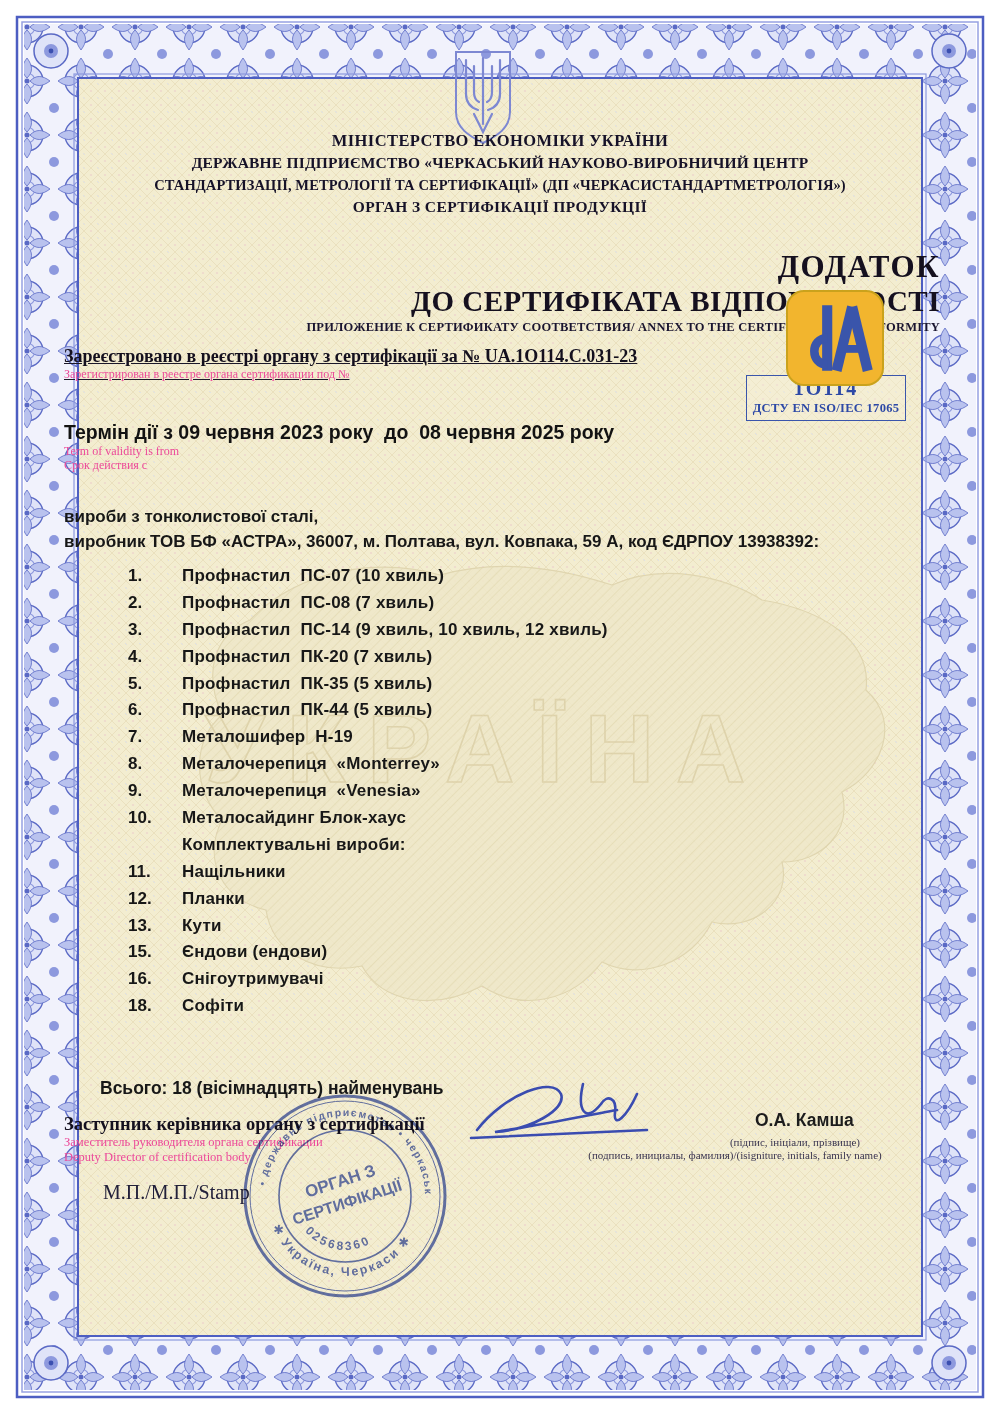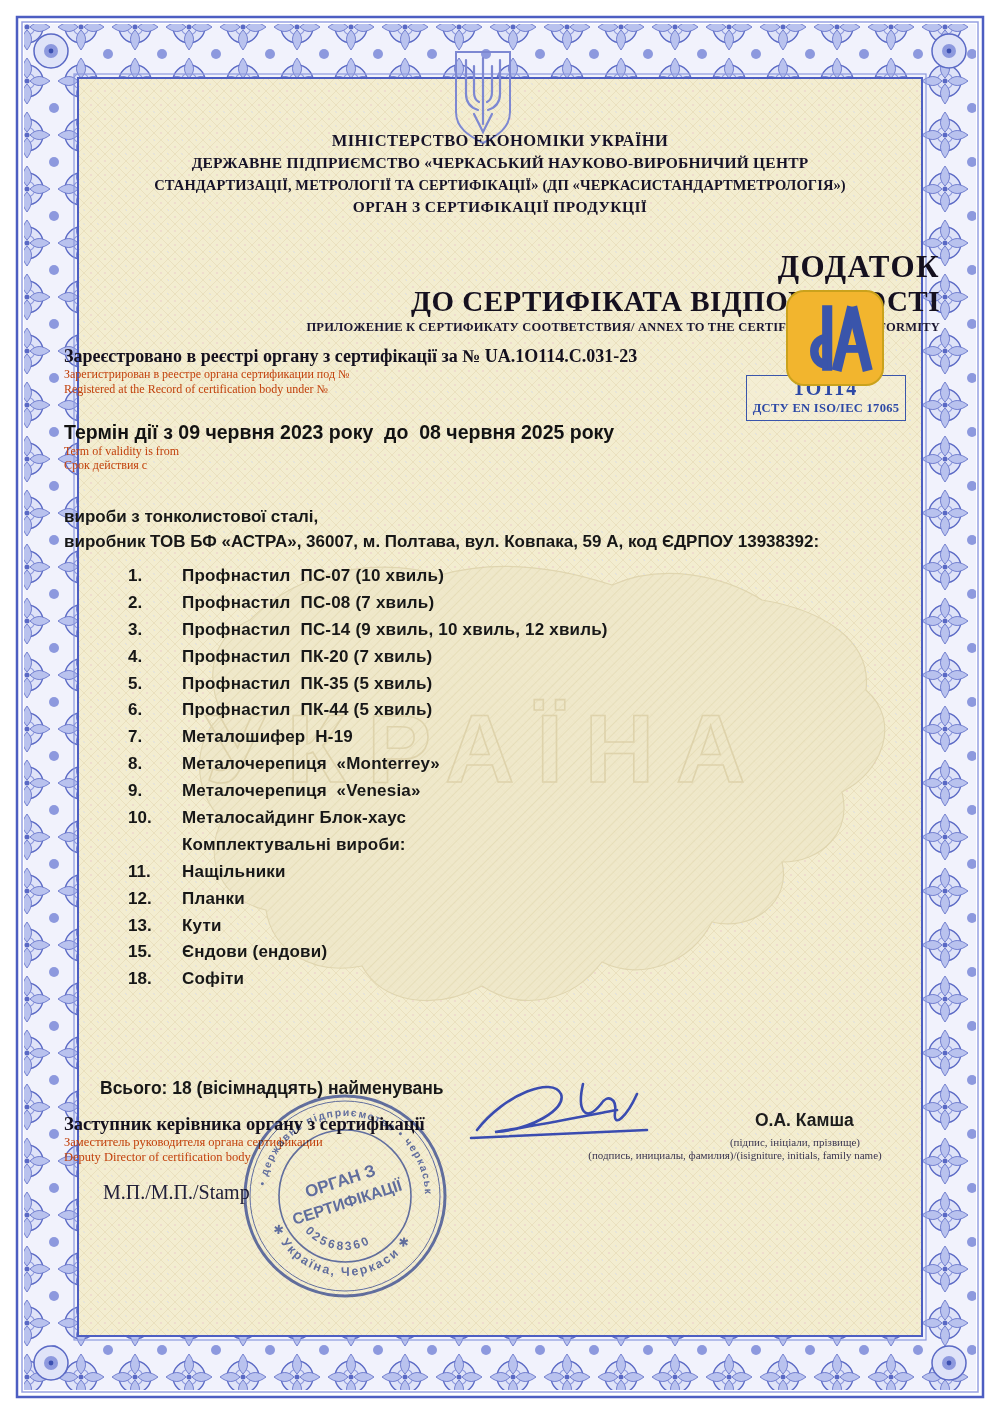--- a/index.html
+++ b/index.html
@@ -23,23 +23,23 @@
 
   
   .mark-badge{left:786px;top:290px;width:94px;height:92px;background:#f2b52e;border-radius:18px;
               border:2px solid #caa21c;z-index:5;display:flex;align-items:center;justify-content:center;}
   .codebox{left:746px;top:375px;width:158px;height:44px;border:1.5px solid #3a55ab;color:#2d49a6;
            text-align:center;font-weight:bold;z-index:4;background:rgba(245,242,220,.35);}
   .codebox .c1{font-size:20px;letter-spacing:2px;line-height:24px;}
   .codebox .c2{font-size:12.5px;letter-spacing:.3px;line-height:16px;}
 
   
-  .reg{left:64px;top:346px;}
+  .reg{left:64px;top:346px;text-decoration:underline;}
   .reg .main{font-size:18px;font-weight:bold;color:#14101e;}
-  .small-sub{font-size:12px;line-height:15px;color:#c2410c;}
+  .small-sub{font-size:12px;line-height:15px;color:#ec4899;}
   .validity{left:64px;top:421px;}
   .validity .main{font-family:"Liberation Sans","DejaVu Sans",sans-serif;font-size:19.5px;font-weight:bold;color:#121212;}
   .validity .small-sub{line-height:14px;}
   .product{left:64px;top:504px;font-family:"Liberation Sans","DejaVu Sans",sans-serif;
            font-size:17px;font-weight:bold;line-height:25px;color:#171717;}
   .list{left:128px;top:566px;font-family:"Liberation Sans","DejaVu Sans",sans-serif;
         font-size:17px;font-weight:bold;color:#171717;}
   .row{display:flex;height:26.9px;align-items:baseline;}
   .num{width:42px;}
   .itx{margin-left:12px;letter-spacing:.2px;}
@@ -172,21 +172,20 @@
         <path d="M52,92 L72,10"></path>
         <path d="M72,10 L92,92"></path>
         <path d="M56,64 L86,64" stroke-width="10"></path>
       </g>
     </svg>
   </div>
 
   <div class="abs z3 reg">
     <div class="main">Зареєстровано в реєстрі органу з сертифікації за № UA.1О114.С.031-23</div>
     <div class="small-sub">Зарегистрирован в реестре органа сертификации под №</div>
-    <div class="small-sub">Registered at the Record of certification body under №</div>
   </div>
 
   <div class="abs codebox">
     <div class="c1">1О114</div>
     <div class="c2">ДСТУ EN ISO/IEC 17065</div>
   </div>
 
   <div class="abs z3 validity">
     <div class="main">Термін дії з 09 червня 2023 року&nbsp; до&nbsp; 08 червня 2025 року</div>
     <div class="small-sub">Term of validity is from</div>
@@ -251,20 +250,24 @@
         <span class="num">12.</span>
         <span class="itx">Планки</span>
       </div>
     <div class="row">
         <span class="num">13.</span>
         <span class="itx">Кути</span>
       </div>
     <div class="row">
         <span class="num">15.</span>
         <span class="itx">Єндови (ендови)</span>
+      </div>
+    <div class="row">
+        <span class="num">16.</span>
+        <span class="itx">Снігоутримувачі</span>
       </div>
     <div class="row">
         <span class="num">18.</span>
         <span class="itx">Софіти</span>
       </div>
   </div>
 
   <div class="abs z3 total">Всього: 18 (вісімнадцять) найменувань</div>
 
   <div class="abs z3 signblock">

